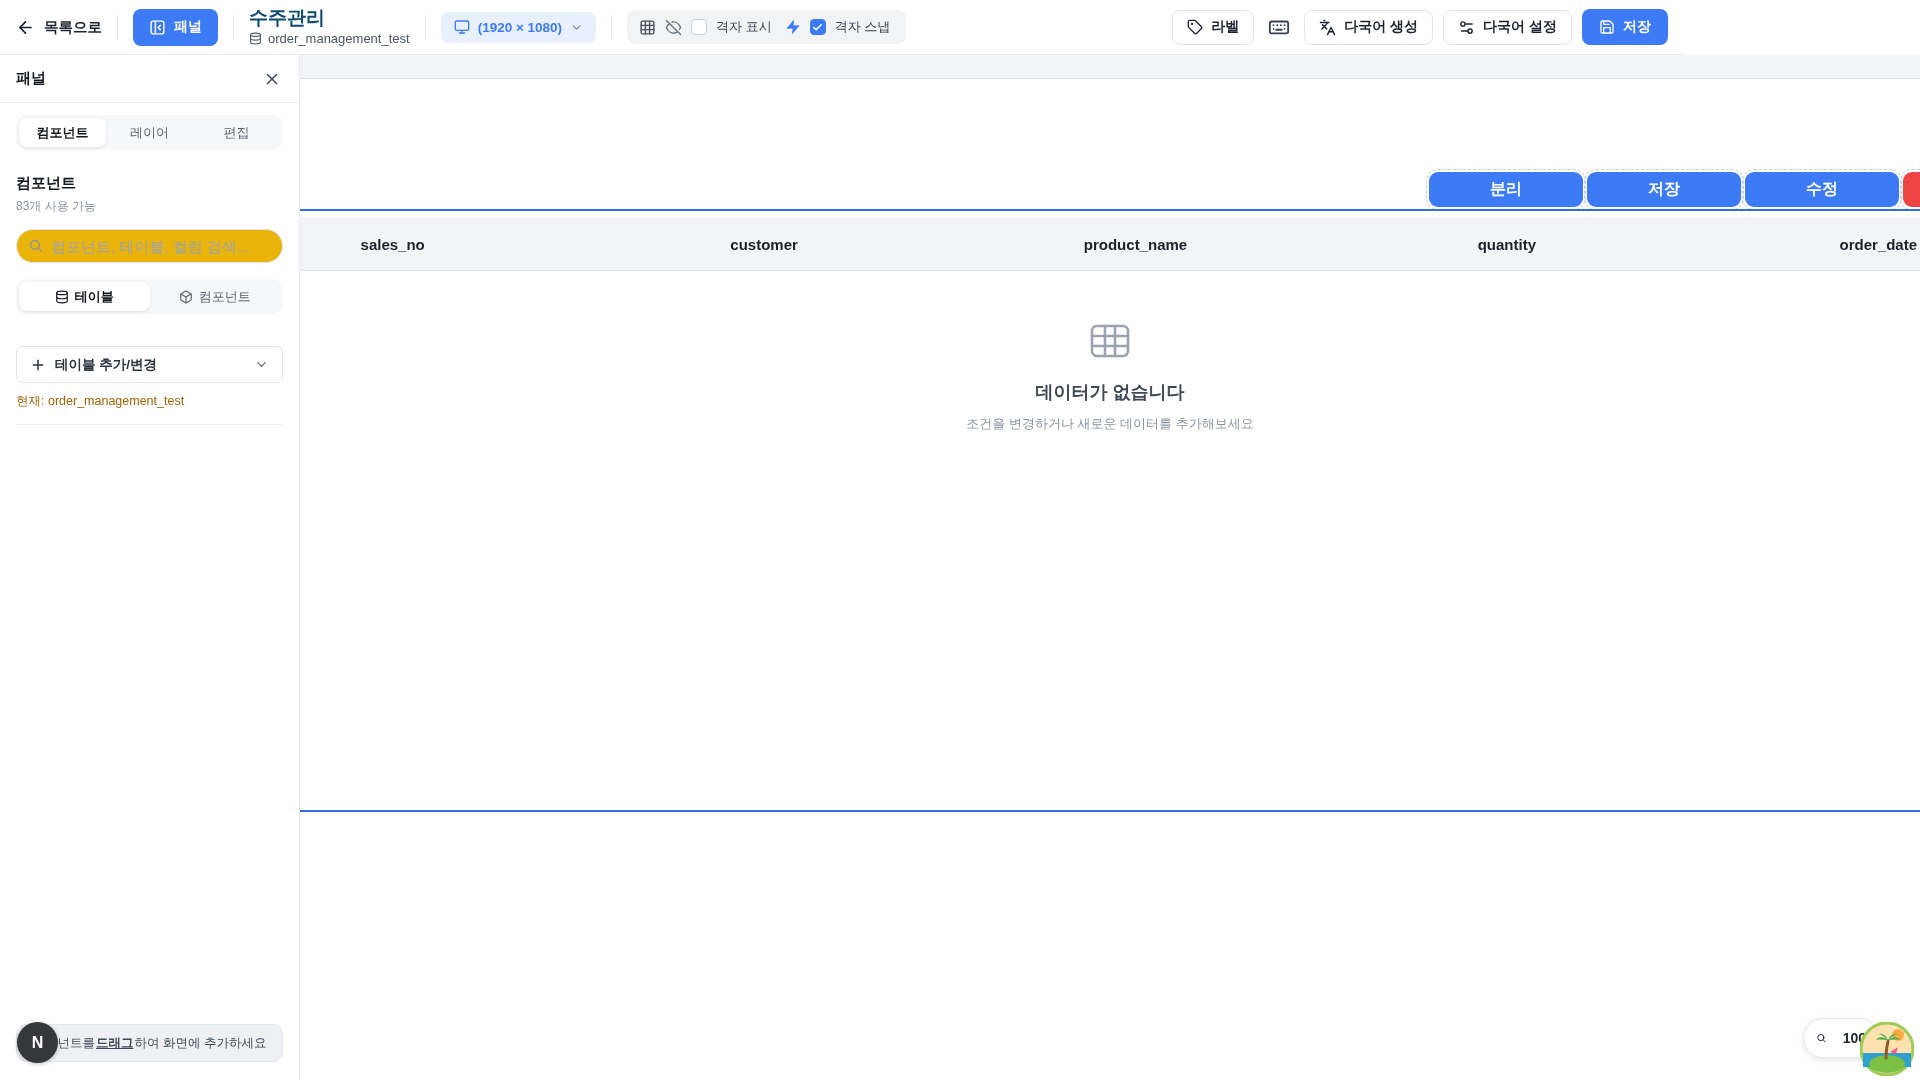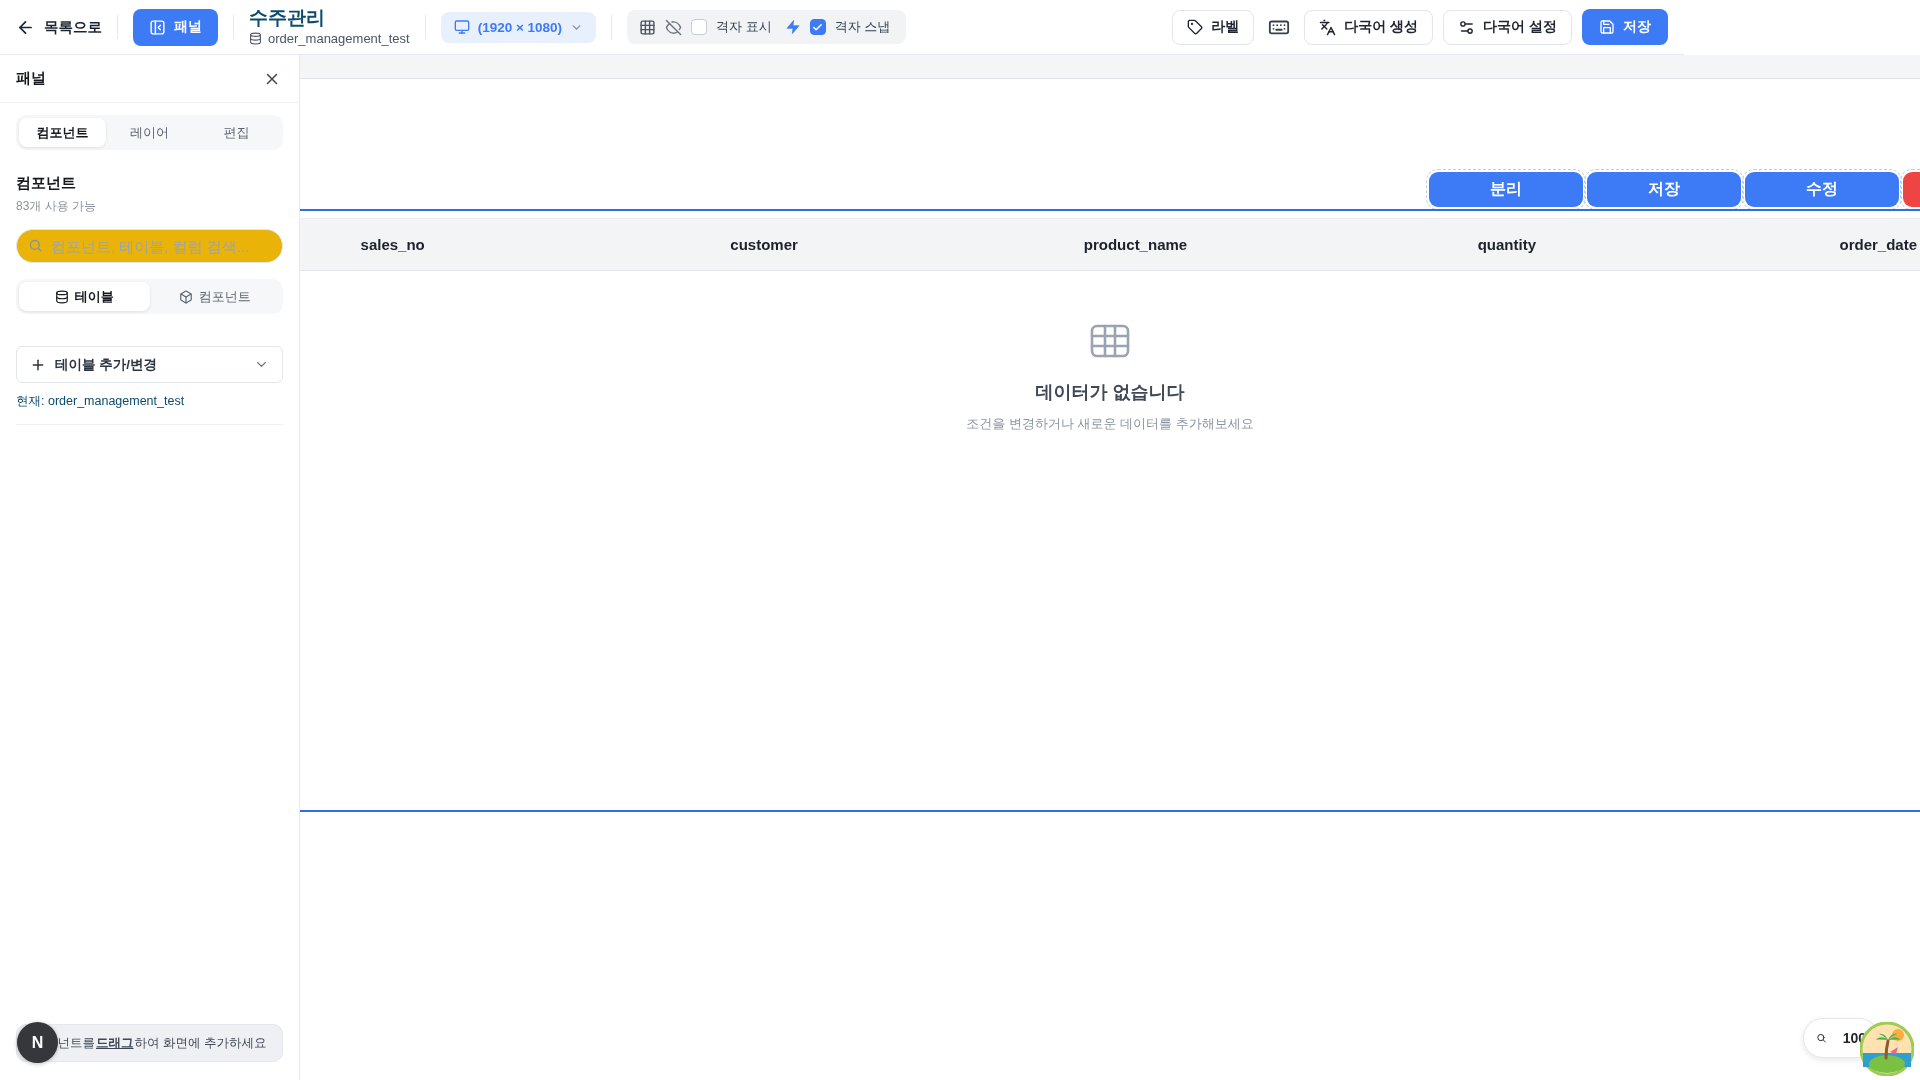--- a/index.html
+++ b/index.html
@@ -58,21 +58,21 @@
     padding:0 12px 0 34px; font-size:15px; color:#30363f; outline:none; background:#eab308;
     font-family:"Liberation Sans", sans-serif; }
   .sb-search input::placeholder { color:#9aa4b2; }
   .sb-search .mag { position:absolute; left:12px; top:9px; }
   .src-seg { margin-top:16px; }
   .add-btn { margin-top:32px; width:100%; height:37px; display:flex; align-items:center; gap:9px;
     border:1px solid #e2e5ea; border-radius:6px; background:#fff; padding:0 13px; cursor:pointer;
     font-family:"Liberation Sans", sans-serif; }
   .add-btn .lbl { font-size:13.5px; font-weight:600; color:#2b3240; }
   .add-btn .chev { margin-left:auto; }
-  .sb-current { margin-top:10px; font-size:12.5px; color:#0c4a6e; }
+  .sb-current { margin-top:10px; font-size:12.5px; color:#a16207; }
   .sb-divider { margin-top:14px; border-bottom:1px solid #eef0f3; }
   .sb-hint { position:absolute; left:16px; right:16px; bottom:18px; height:38px;
     background:#eef0f3; border:1px solid #e4e7ec; border-radius:10px; display:flex;
     align-items:center; justify-content:center; font-size:12.5px; color:#3f4856; }
   .sb-hint b { font-weight:700; text-decoration:underline; margin:0 1px; }
   .n-badge { position:absolute; left:17px; top:1022px; width:41px; height:41px; border-radius:50%;
     background:#35373b; color:#fff; display:flex; align-items:center; justify-content:center;
     font-size:16px; font-weight:700; z-index:45; box-shadow:0 1px 4px rgba(0,0,0,.25); }
 
   

